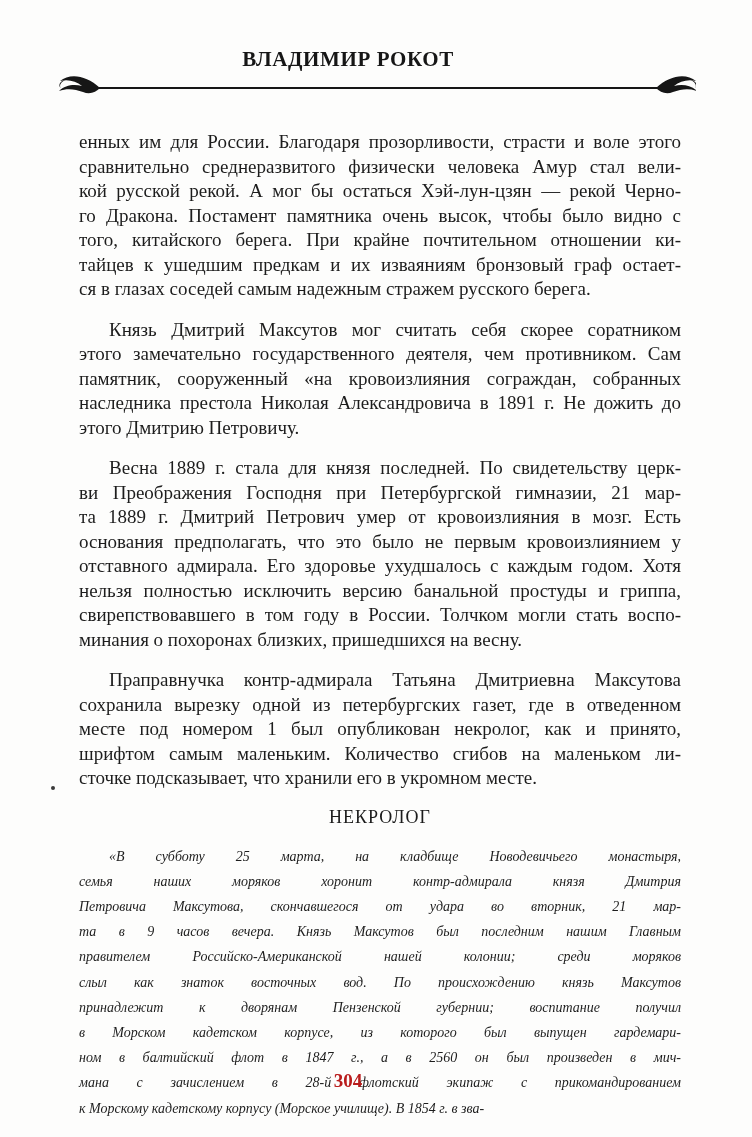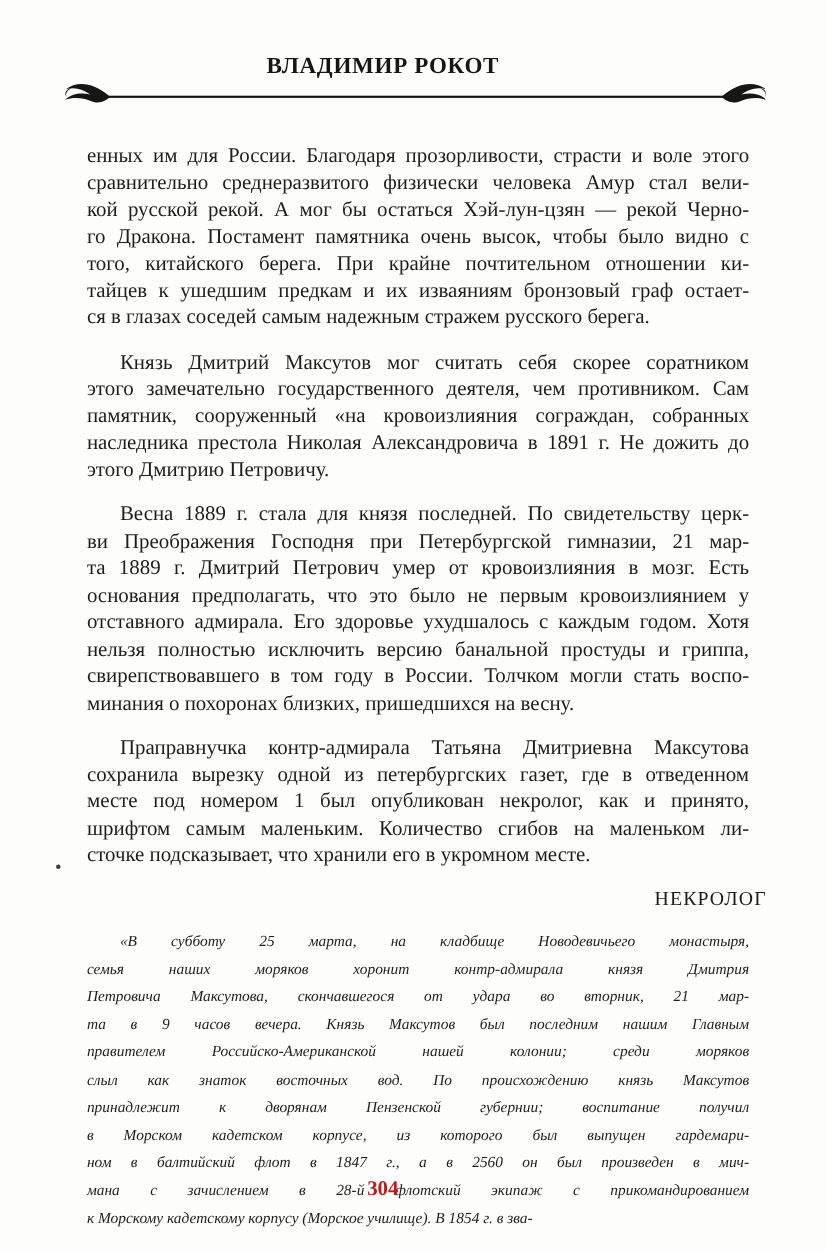--- a/index.html
+++ b/index.html
@@ -68,21 +68,21 @@
   }
   .line {
     text-align: justify;
     text-align-last: justify;
     white-space: normal;
   }
   .line.last { text-align-last: left; }
   .line.indent { text-indent: 30px; }
 
   .necrolog-heading {
-    text-align: right;
+    text-align: center;
     font-size: 18px;
     letter-spacing: 1px;
     margin-top: 14px;
     margin-bottom: 11px;
     color: #1b1b1b;
   }
 
   
   .folio {
     position: absolute;

